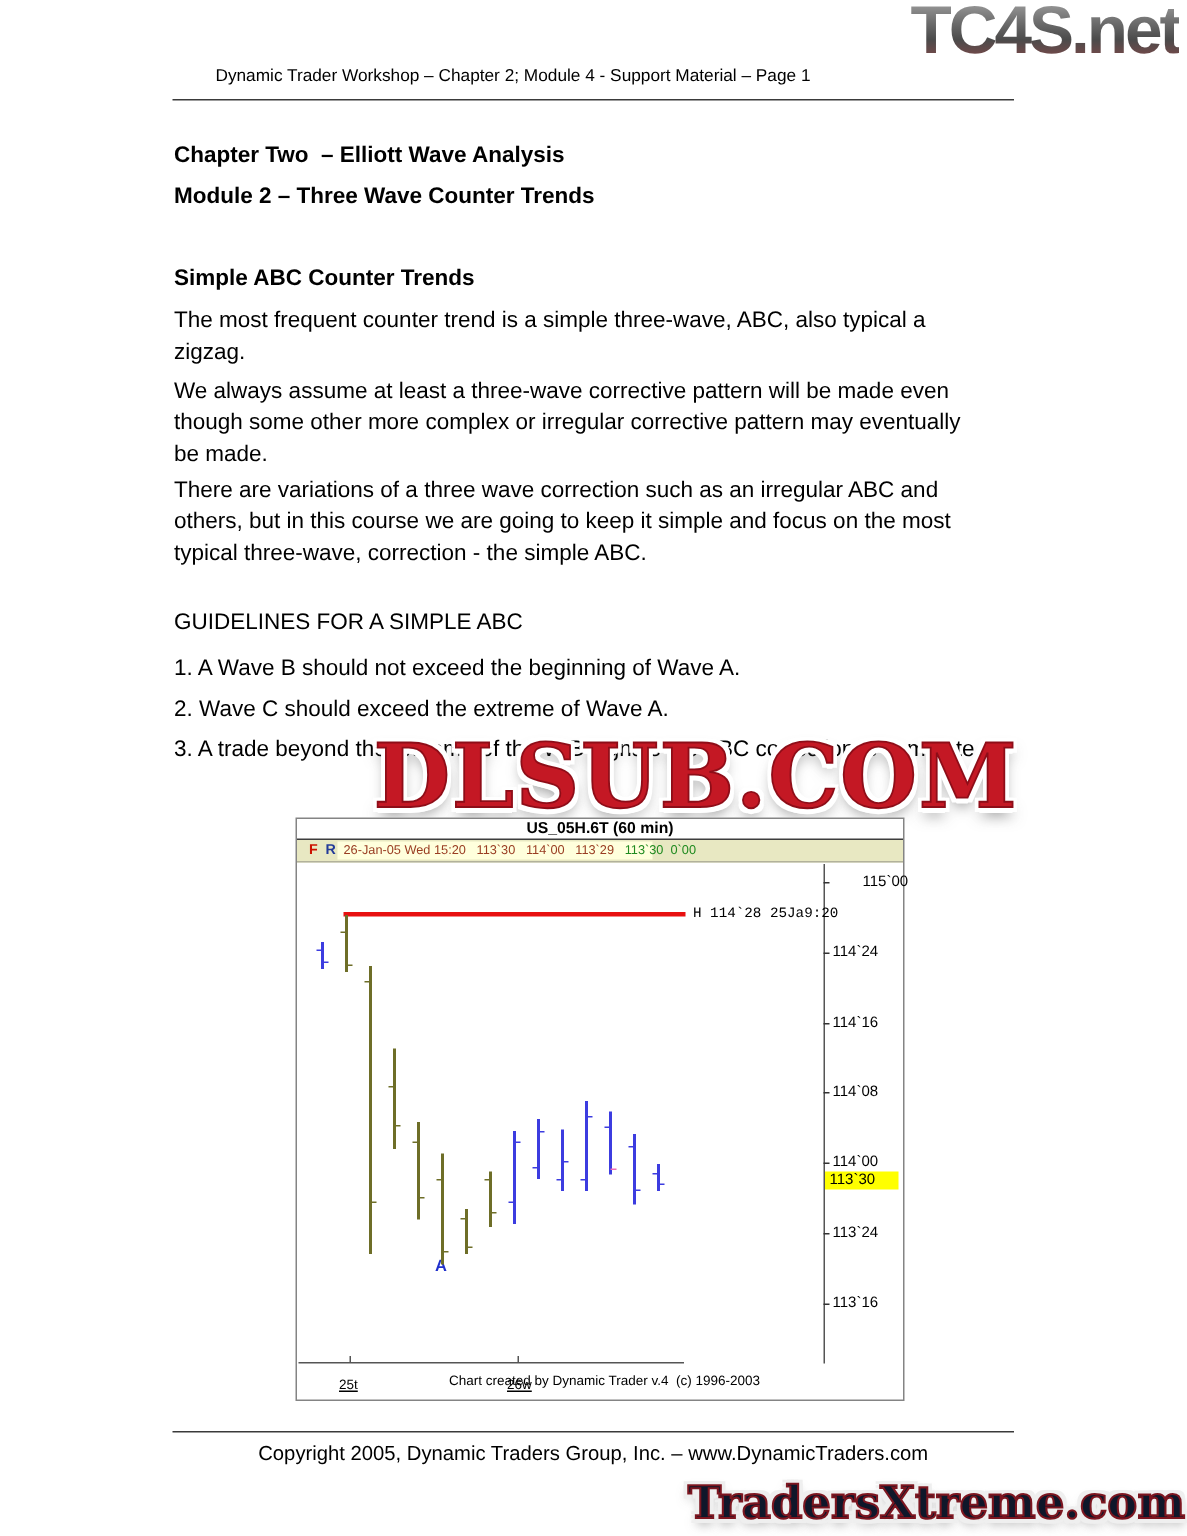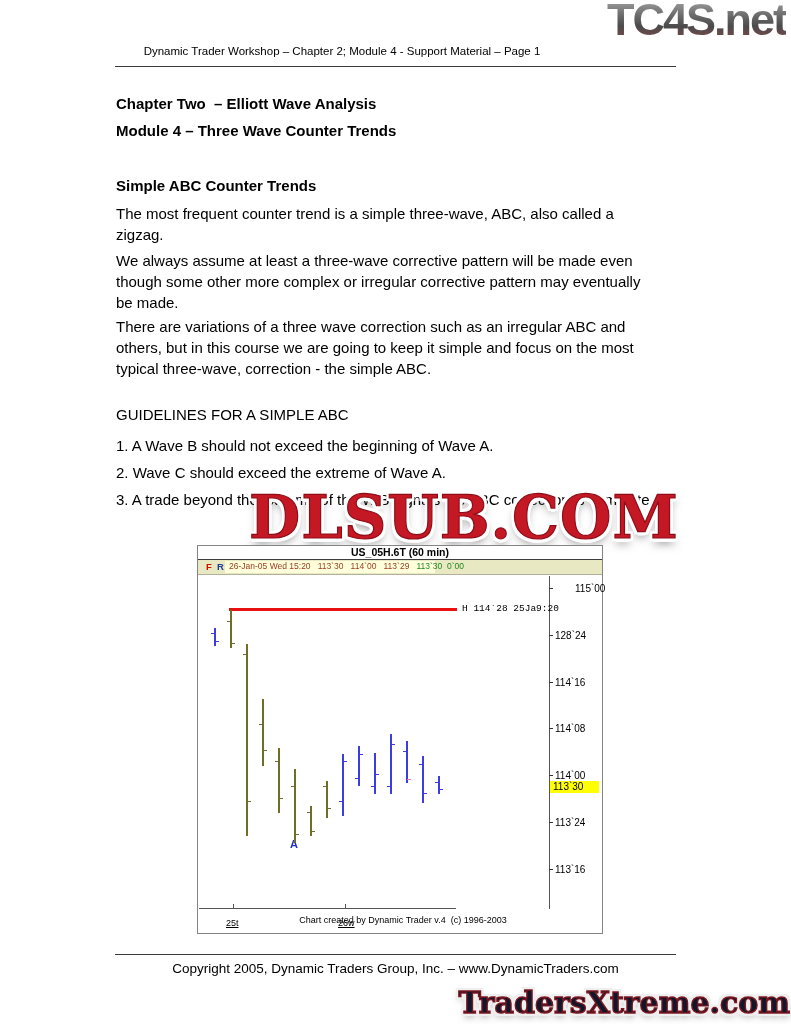--- a/index.html
+++ b/index.html
@@ -67,23 +67,23 @@
 </style>
 </head>
 <body>
 
 <div class="abs tc4s">TC4S.net</div>
 
 <div class="abs pg-header">Dynamic Trader Workshop – Chapter 2; Module 4 - Support Material – Page 1</div>
 <div class="abs rule rule-top"></div>
 
 <div class="abs doc-h" style="top:95px;">Chapter Two  – Elliott Wave Analysis</div>
-<div class="abs doc-h" style="top:122px;">Module 4 – Three Wave Counter Trends</div>
+<div class="abs doc-h" style="top:122px;">Module 2 – Three Wave Counter Trends</div>
 <div class="abs doc-h" style="top:177px;">Simple ABC Counter Trends</div>
-<div class="abs doc-p" style="top:203px;">The most frequent counter trend is a simple three-wave, ABC, also called a
+<div class="abs doc-p" style="top:203px;">The most frequent counter trend is a simple three-wave, ABC, also typical a
 zigzag.</div>
 <div class="abs doc-p" style="top:250px;">We always assume at least a three-wave corrective pattern will be made even
 though some other more complex or irregular corrective pattern may eventually
 be made.</div>
 <div class="abs doc-p" style="top:316px;">There are variations of a three wave correction such as an irregular ABC and
 others, but in this course we are going to keep it simple and focus on the most
 typical three-wave, correction - the simple ABC.</div>
 <div class="abs doc-g" style="top:406px;">GUIDELINES FOR A SIMPLE ABC</div>
 <div class="abs doc-g" style="top:437px;">1. A Wave B should not exceed the beginning of Wave A.</div>
 <div class="abs doc-g" style="top:464px;">2. Wave C should exceed the extreme of Wave A.</div>
@@ -148,21 +148,21 @@
       <div class="tick" style="left: 209px; top: 233px; background: rgb(240, 106, 180);"></div>
       <div class="bar" style="left: 224px; top: 210px; height: 47px; background: rgb(60, 60, 224);"></div>
       <div class="tick" style="left: 221px; top: 218px; background: rgb(60, 60, 224);"></div>
       <div class="tick" style="left: 225px; top: 247px; background: rgb(60, 60, 224);"></div>
       <div class="bar" style="left: 240px; top: 230px; height: 18px; background: rgb(60, 60, 224);"></div>
       <div class="tick" style="left: 237px; top: 236px; background: rgb(60, 60, 224);"></div>
       <div class="tick" style="left: 241px; top: 243px; background: rgb(60, 60, 224);"></div>
       <div class="ytick" style="top: 42px;"></div>
       <div class="ylab" style="left: 377px; top: 42px;">115`00</div>
       <div class="ytick" style="top: 89px;"></div>
-      <div class="ylab" style="left: 357px; top: 89px;">128`24</div>
+      <div class="ylab" style="left: 357px; top: 89px;">114`24</div>
       <div class="ytick" style="top: 136px;"></div>
       <div class="ylab" style="left: 357px; top: 136px;">114`16</div>
       <div class="ytick" style="top: 182px;"></div>
       <div class="ylab" style="left: 357px; top: 182px;">114`08</div>
       <div class="ytick" style="top: 229px;"></div>
       <div class="ylab" style="left: 357px; top: 229px;">114`00</div>
       <div class="ytick" style="top: 276px;"></div>
       <div class="ylab" style="left: 357px; top: 276px;">113`24</div>
       <div class="ytick" style="top: 323px;"></div>
       <div class="ylab" style="left: 357px; top: 323px;">113`16</div>

